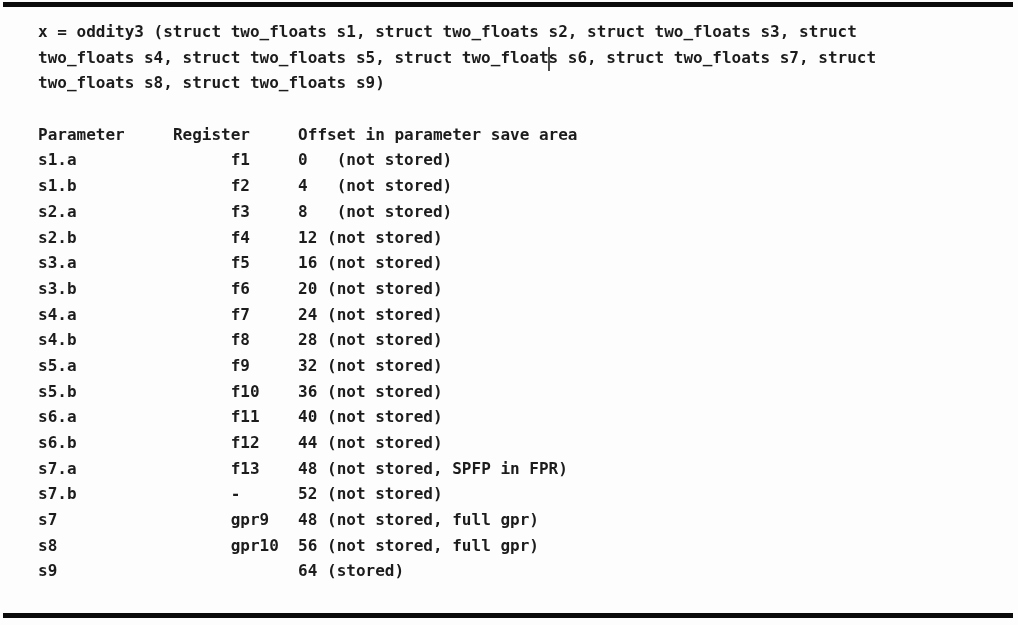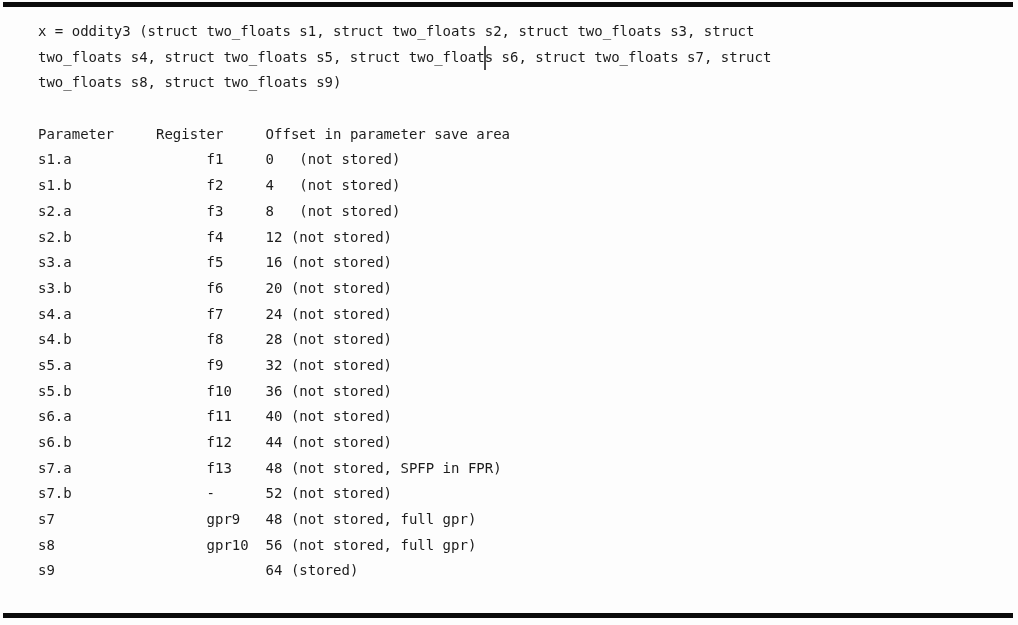--- a/index.html
+++ b/index.html
@@ -24,24 +24,25 @@
     position:absolute;
     left:3px;right:5px;
     height:4.5px;
     background:var(--rule);
   }
   .rule-top{top:2px;}
   .rule-bottom{top:613px;}
   .listing{
     position:absolute;
     left:38px;top:19px;right:3px;
-    font-size:14px;
+    font-size:16px;
     line-height:25.7px;
     color:var(--text);
     white-space:pre;
+    font-weight:bold;
   }
   .line{height:25.7px;}
   .caret{
     position:relative;
     display:inline-block;
     width:0;
   }
   .caret::after{
     content:"";
     position:absolute;

